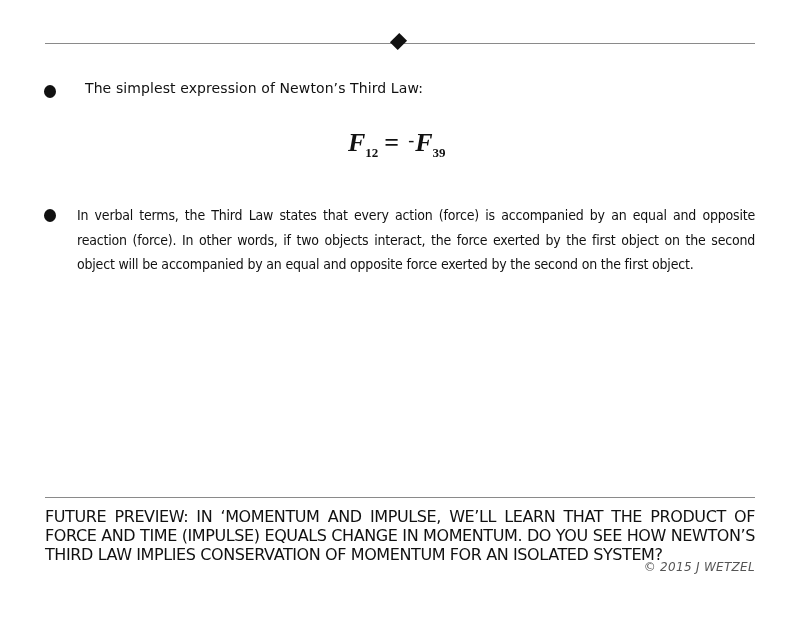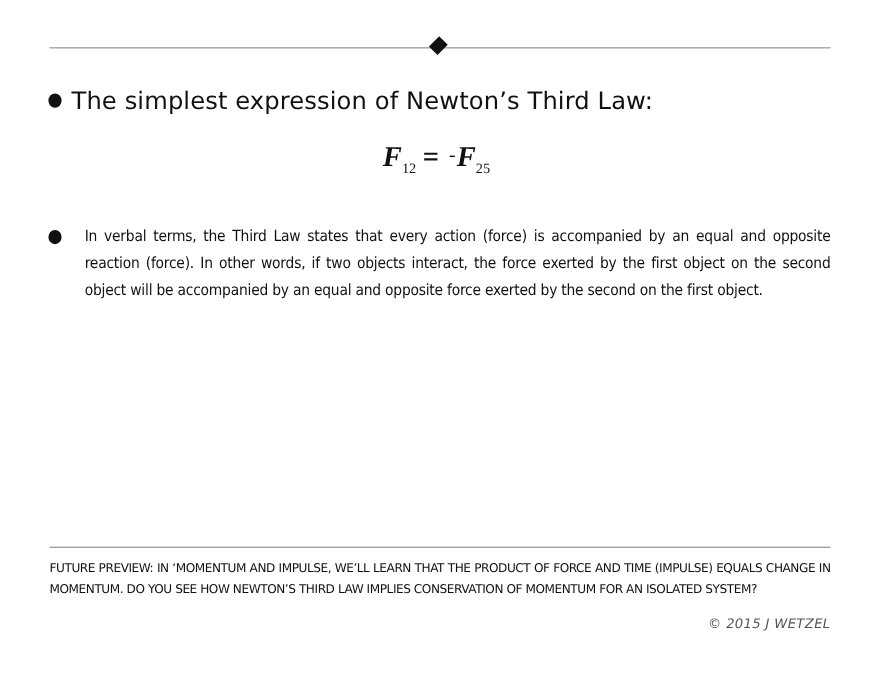--- a/index.html
+++ b/index.html
@@ -1,41 +1,41 @@
 <!DOCTYPE html>
 <html><head>
 <meta charset="utf-8">
 <style>
   html, body { margin:0; padding:0; background:#ffffff; }
   body { width:800px; height:617px; position:relative; overflow:hidden; font-family:"DejaVu Sans", sans-serif; color:#111; }
   .top-rule { position:absolute; left:45px; top:43px; width:710px; height:1px; background:#8a8a8a; }
   .diamond { position:absolute; left:393px; top:36px; width:11px; height:11px; background:#111; transform:rotate(45deg) scaleY(1.2); }
   .bullet { position:absolute; width:12px; height:13px; border-radius:50%; background:#111; }
-  .b1-text { position:absolute; left:65px; top:80px; font-size:22px; letter-spacing:0.1px; }
+  .b1-text { position:absolute; left:85px; top:80px; font-size:14px; letter-spacing:0.1px; }
   .equation { position:absolute; left:348px; top:128px; font-family:"Liberation Serif", serif; font-size:26px; font-weight:bold; }
   .equation .F { font-style:italic; }
-  .equation sub { font-size:13px; font-weight:normal; vertical-align:-6px; font-style:normal; }
+  .equation sub { font-size:13px; font-weight:bold; vertical-align:-6px; font-style:normal; }
   .equation .eq { margin:0 9px 0 6px; font-weight:bold; }
   .equation .neg { font-size:18px; vertical-align:5px; margin-right:1px; font-weight:normal; }
   .b2-text { position:absolute; left:77px; top:203px; width:678px; font-size:14px; line-height:24.5px; text-align:justify; font-stretch:condensed; letter-spacing:-0.2px; }
   .bottom-rule { position:absolute; left:45px; top:497px; width:710px; height:1px; background:#8a8a8a; }
-  .preview { position:absolute; left:45px; top:507px; width:710px; font-size:11px; line-height:19px; text-align:justify; letter-spacing:-0.4px; text-transform:uppercase; }
+  .preview { position:absolute; left:45px; top:507px; width:710px; font-size:16px; line-height:19px; text-align:justify; letter-spacing:-0.4px; text-transform:uppercase; }
   .copyright { position:absolute; right:45px; top:560px; font-size:12px; font-style:italic; color:#555; letter-spacing:0.3px; }
 </style>
 </head>
 <body>
 
 <div class="top-rule"></div>
 <div class="diamond"></div>
 
 <div class="bullet" style="left:44px; top:85px;"></div>
 <div class="b1-text">The simplest expression of Newton’s Third Law:</div>
 
 <div class="equation">
-  <span class="F">F</span><sub>12</sub><span class="eq">=</span><span class="neg">-</span><span class="F">F</span><sub>25</sub>
+  <span class="F">F</span><sub>12</sub><span class="eq">=</span><span class="neg">-</span><span class="F">F</span><sub>39</sub>
 </div>
 
 <div class="bullet" style="left:44px; top:209px;"></div>
 <div class="b2-text">In verbal terms, the Third Law states that every action (force) is accompanied by an equal and opposite reaction (force).  In other words, if two objects interact, the force exerted by the first object on the second object will be accompanied by an equal and opposite force exerted by the second on the first object.</div>
 
 <div class="bottom-rule"></div>
 <div class="preview">FUTURE PREVIEW: IN ‘MOMENTUM AND IMPULSE, WE’LL LEARN THAT THE PRODUCT OF FORCE AND TIME (IMPULSE) EQUALS CHANGE IN MOMENTUM.  DO YOU SEE HOW NEWTON’S THIRD LAW IMPLIES CONSERVATION OF MOMENTUM FOR AN ISOLATED SYSTEM?</div>
 <div class="copyright">© 2015 J WETZEL</div>
 
 </body></html>

